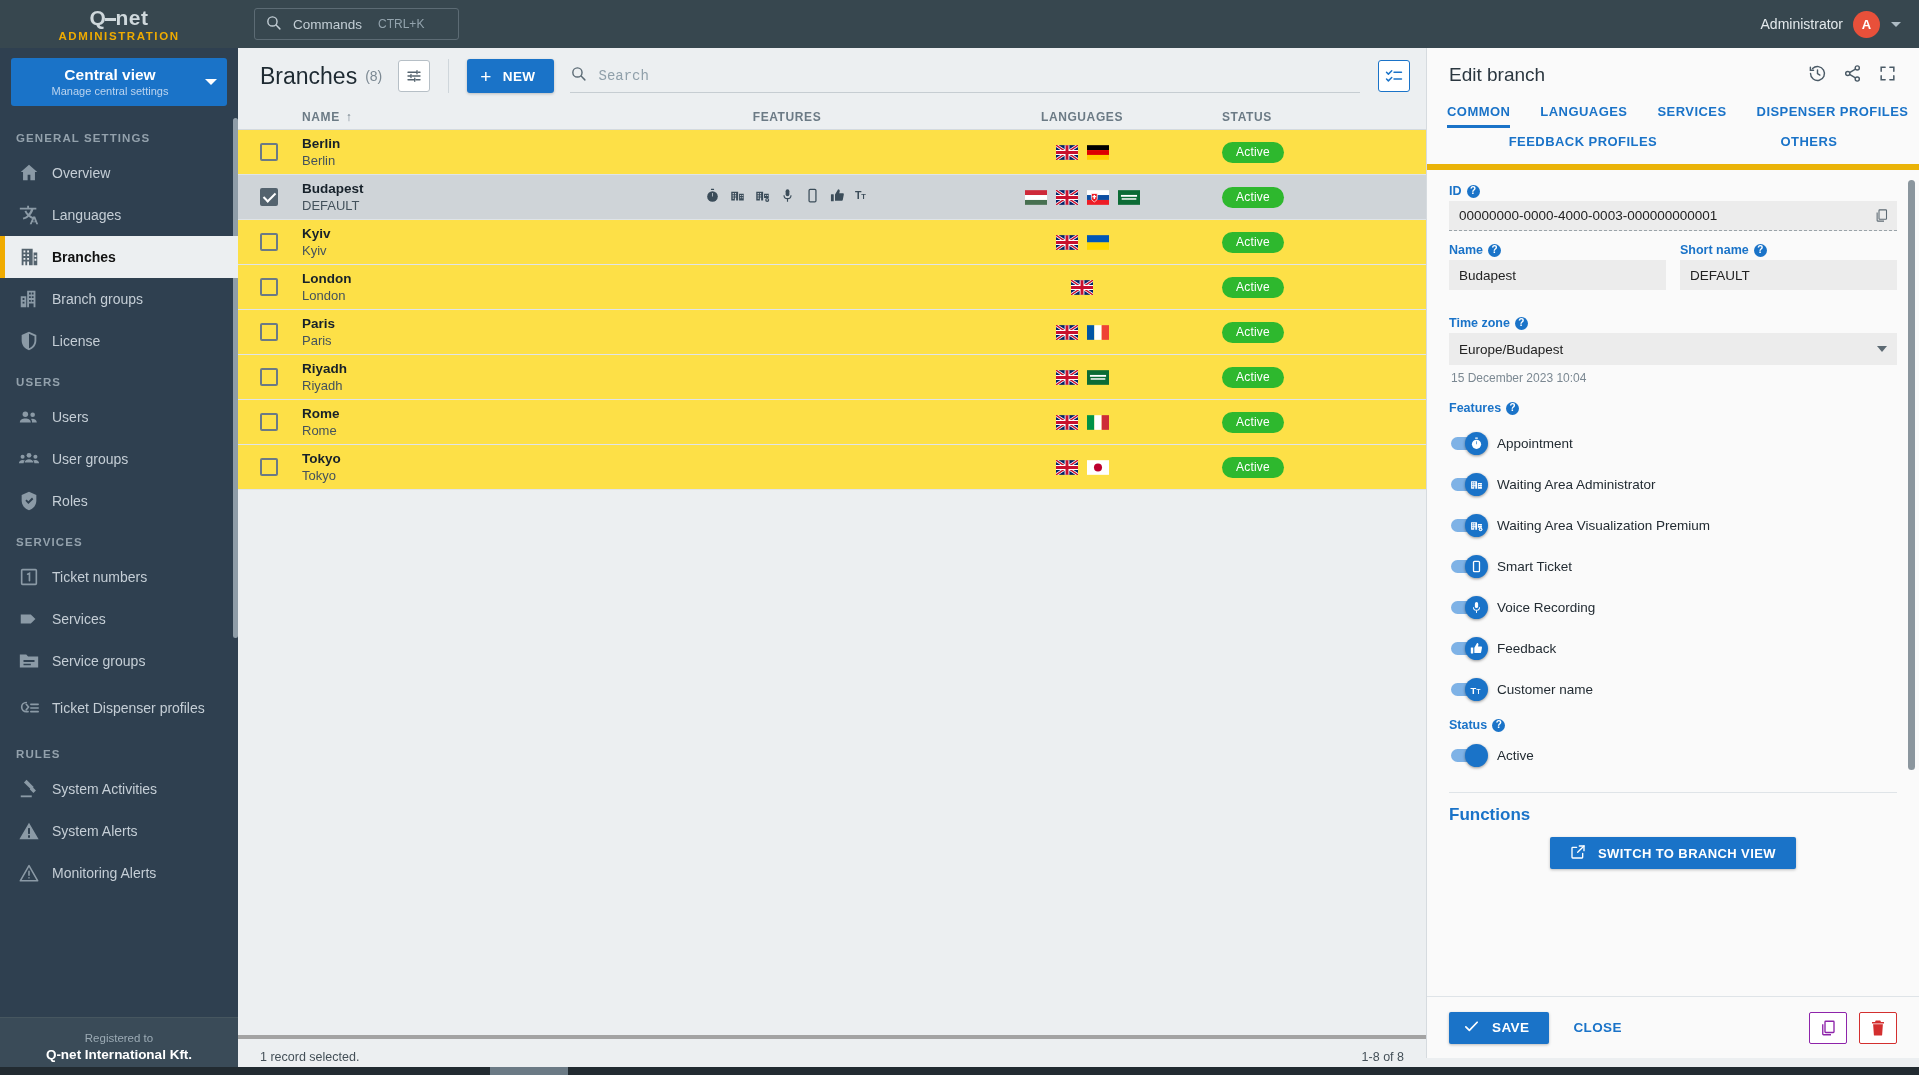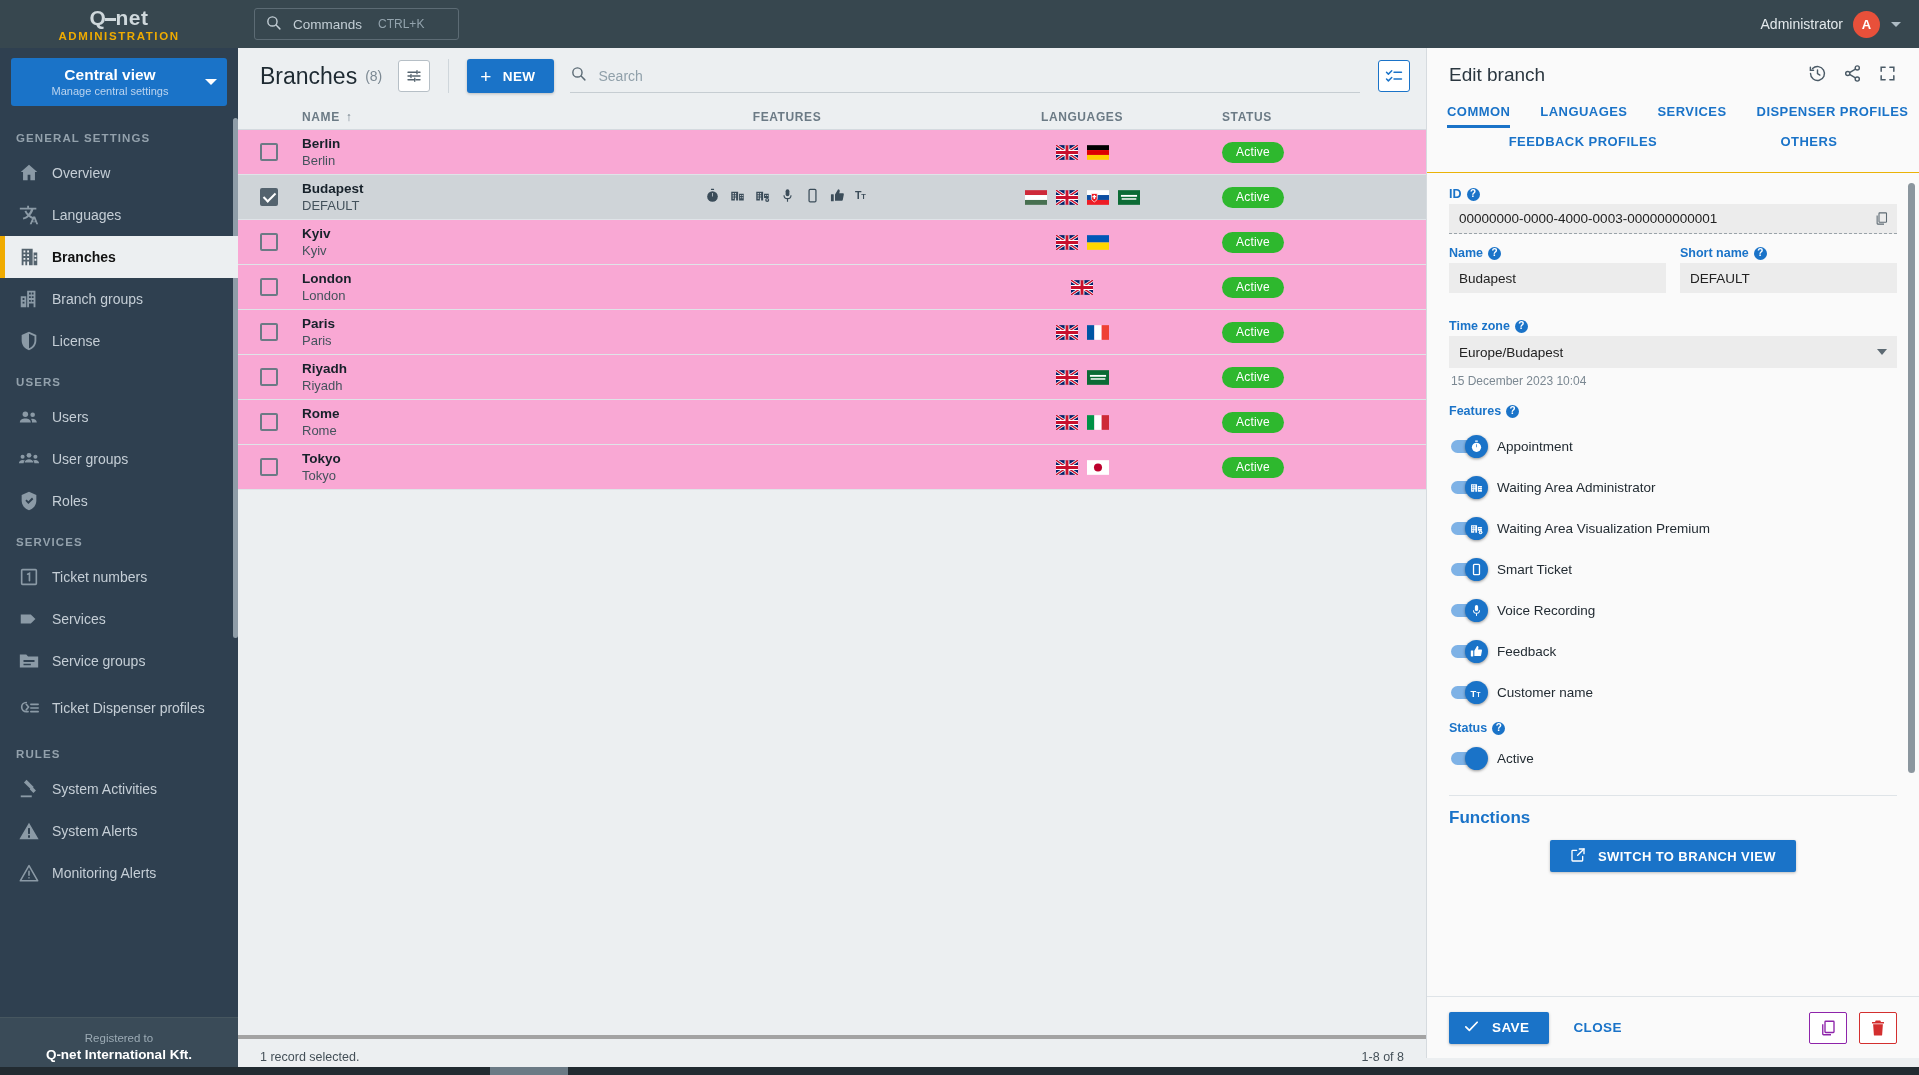--- a/index.html
+++ b/index.html
@@ -163,21 +163,21 @@
   }
   .btn-new .plus { font-size: 19px; font-weight: normal; margin-right: 11px; line-height: 1;}
   .search-wrap {
     flex: 1; margin-left: 16px; height: 34px;
     display: flex; align-items: center;
     border-bottom: 1px solid #c6cdd2;
   }
   .search-wrap input {
     flex: 1; border: none; outline: none; background: transparent;
     font-size: 14px; color: #37474f; margin-left: 12px;
-    font-family: Liberation Sans, sans-serif;
+    font-family: Liberation Mono, monospace;
   }
   .search-wrap input::placeholder { color: #90a0aa; }
   .select-all-btn {
     width: 32px; height: 32px; margin-left: 18px;
     border: 1px solid #1a73c8; border-radius: 3px; background: #fff;
     display: flex; align-items: center; justify-content: center;
     cursor: pointer; color: #1a73c8;
   }
 
   
@@ -188,21 +188,21 @@
     letter-spacing: .6px;
     border-bottom: 1px solid #d4dadf;
   }
   .col-check { flex: 0 0 42px; }
   .col-name  { flex: 0 0 320px; }
   .col-feat  { flex: 0 0 330px; text-align: center; }
   .col-lang  { flex: 0 0 260px; text-align: center; }
   .col-status{ flex: 1; text-align: left; padding-left: 10px;}
   .sort-arrow { margin-left: 6px; font-weight: normal; }
 
-  .table-body { background: #f9a8d4; }
+  .table-body { background: #fde047; }
   .row {
     display: flex; align-items: center;
     height: 45px; padding: 0 18px 0 22px;
     border-bottom: 1px solid #dfe4e8;
     cursor: pointer;
   }
   .row.selected { background: #cfd4d8; }
   .chk {
     width: 18px; height: 18px; border: 2px solid #6b7a85;
     border-radius: 2px; background: transparent;
@@ -242,21 +242,21 @@
     border-left: 1px solid #d6dbdf;
     display: flex; flex-direction: column;
   }
   .panel-head {
     padding: 16px 22px 0 22px;
     display: flex; align-items: flex-start;
   }
   .panel-title { font-size: 19px; color: #2b3740; flex: 1; }
   .panel-head-icons { display: flex; align-items: center; gap: 16px; color: #4a5a66; }
   .panel-head-icons span { cursor: pointer; display: flex; }
-  .tabs-wrap { padding: 12px 20px 12px 20px; border-bottom: 1px solid #eab308; }
+  .tabs-wrap { padding: 12px 20px 4px 20px; border-bottom: 6px solid #eab308; }
   .tabs-row { display: flex; align-items: center; }
   .tabs-row.row1 { gap: 0; }
   .tab {
     color: #1a73c8; font-size: 13px; font-weight: bold;
     letter-spacing: .45px; padding: 6px 0 9px 0; margin-right: 30px;
     cursor: pointer; position: relative; white-space: nowrap;
   }
   .tab.active::after {
     content: ""; position: absolute; left: 0; right: 0; bottom: 0;
     height: 3px; background: #1a73c8;

